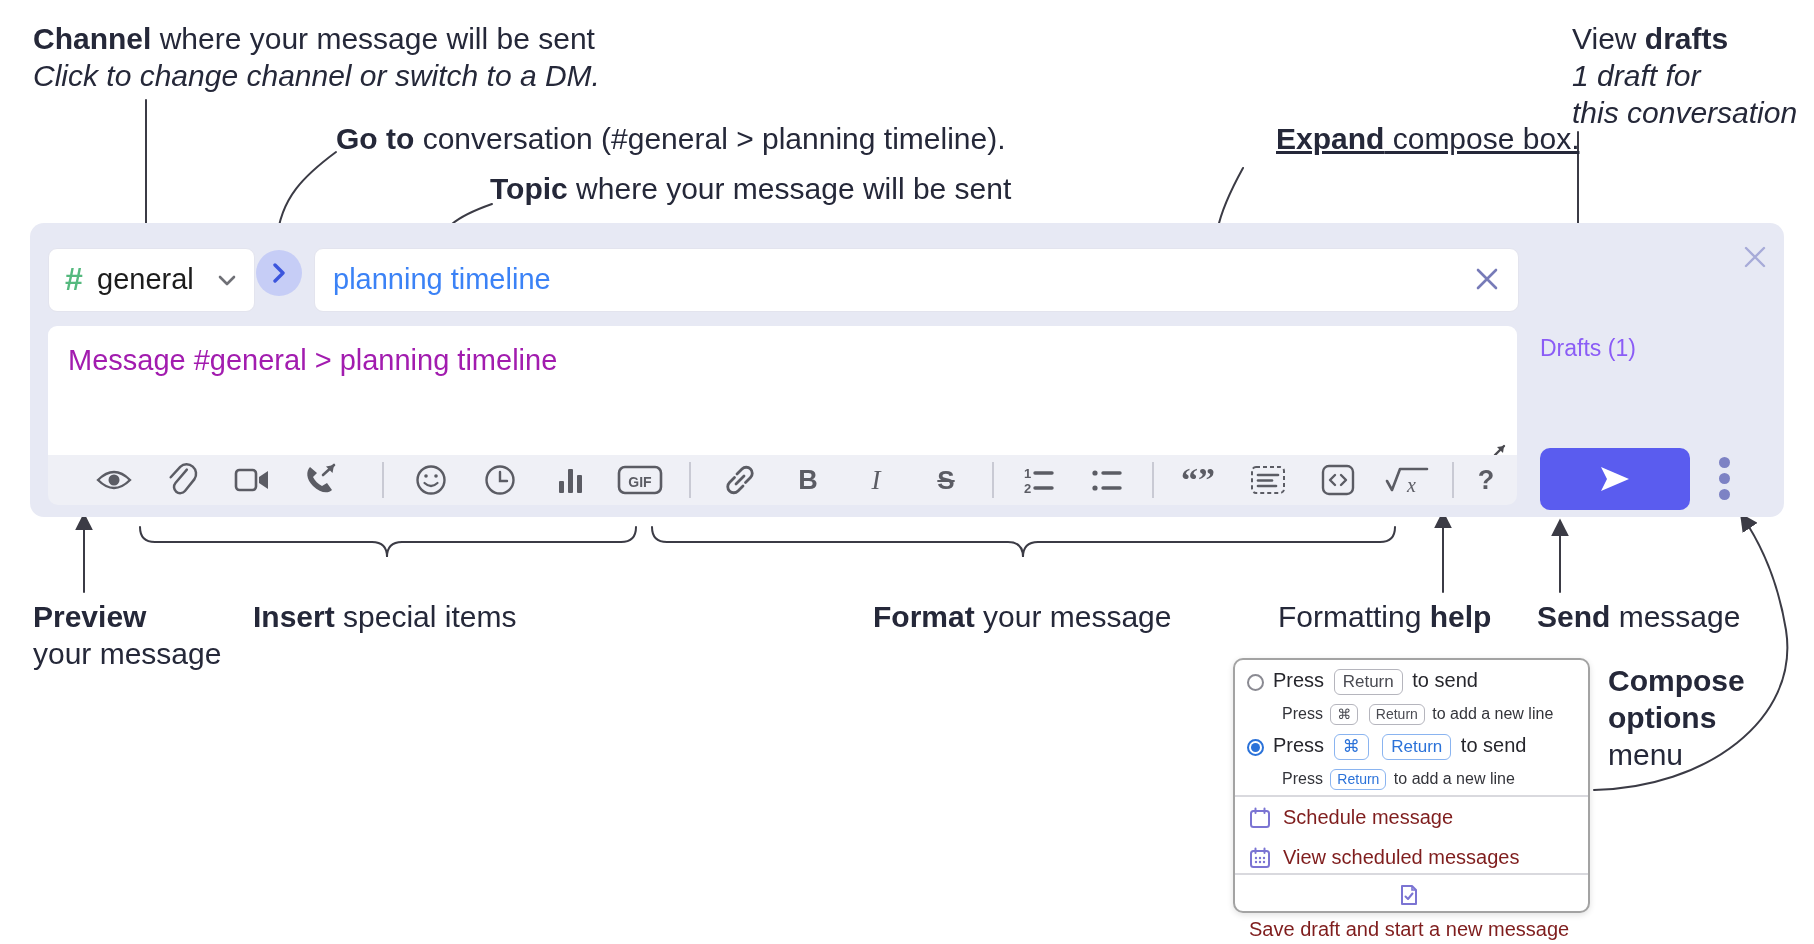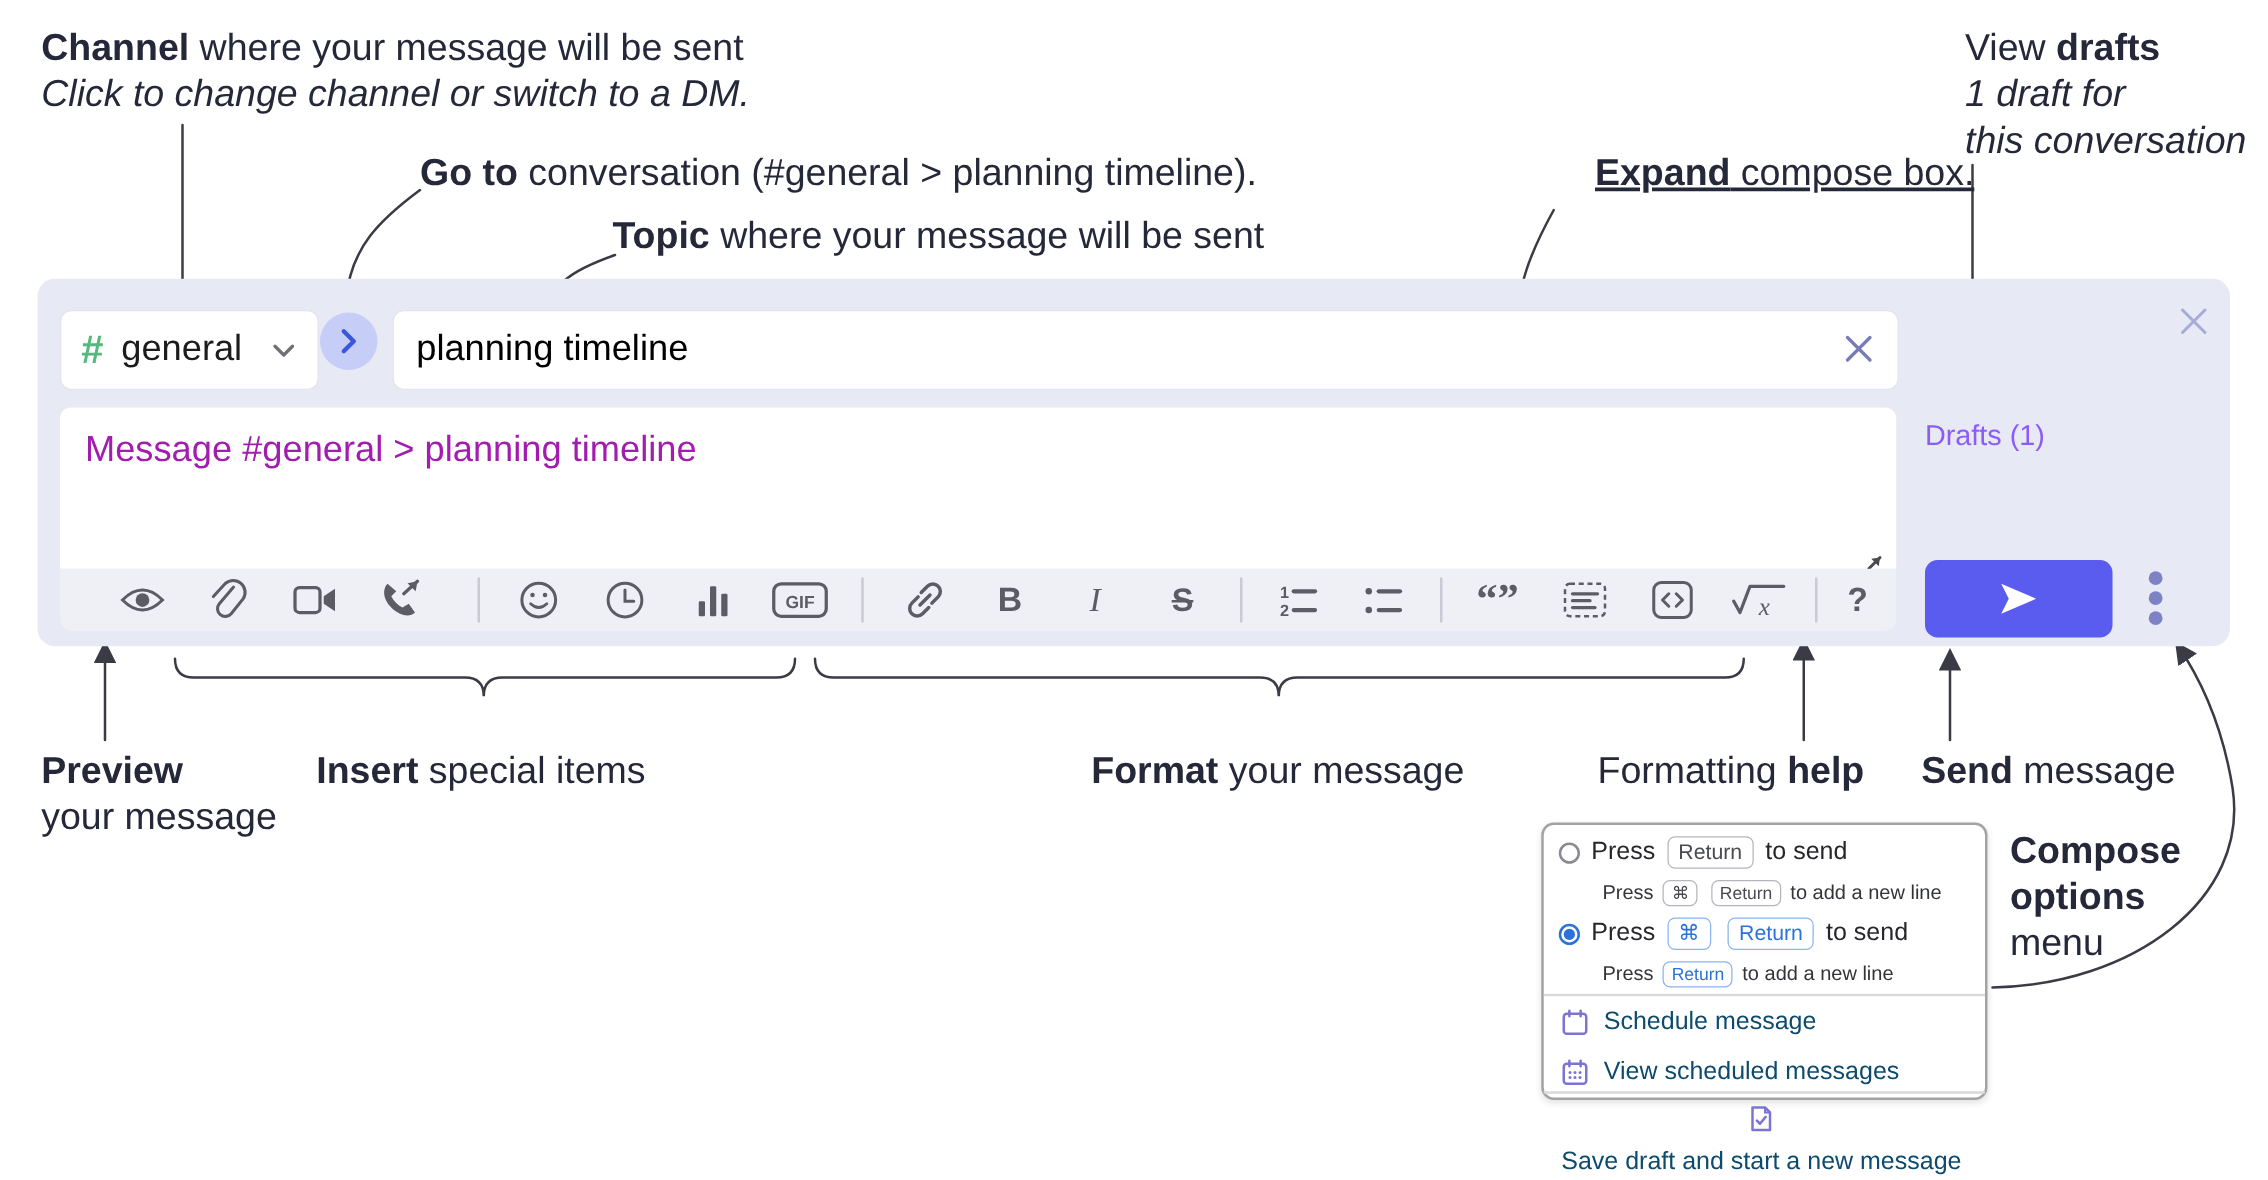--- a/index.html
+++ b/index.html
@@ -13,21 +13,21 @@
   .compose{left:30px;top:223px;width:1754px;height:294px;background:#e7e9f4;
            border-radius:14px;}
   .pill{position:absolute;background:#fff;border-radius:9px;}
   .channel-pill{left:18px;top:25px;width:205px;height:62px;border:1px solid #e3e4ee;}
   .hash{position:absolute;left:16px;top:12px;font-size:32px;font-weight:700;color:#55b97e;}
   .chan-name{position:absolute;left:48px;top:14px;font-size:29px;color:#1c1c1c;}
   .chevron-down{position:absolute;right:18px;top:26px;}
   .goto-circle{position:absolute;left:226px;top:27px;width:46px;height:46px;border-radius:50%;
                background:#c6cdf6;display:flex;align-items:center;justify-content:center;}
   .topic-input{left:284px;top:25px;width:1203px;height:62px;border:1px solid #e3e4ee;}
-  .topic-text{position:absolute;left:18px;top:14px;font-size:29px;color:#000000;}
+  .topic-text{position:absolute;left:18px;top:14px;font-size:29px;color:#3b82f6;}
   .msgarea{position:absolute;left:18px;top:103px;width:1469px;height:129px;background:#fff;
            border-radius:9px 9px 0 0;}
   .placeholder{position:absolute;left:20px;top:18px;font-size:29px;color:#a21caf;}
   .toolbar{position:absolute;left:18px;top:232px;width:1469px;height:50px;background:#eff0f6;
            border-radius:0 0 10px 10px;}
   .tool{position:absolute;top:4px;width:40px;height:42px;display:flex;align-items:center;
         justify-content:center;color:#5b5c64;}
   .tooldiv{position:absolute;top:7px;width:2px;height:36px;background:#c9cad4;}
   .glyph-b{font-size:27px;font-weight:700;}
   .glyph-i{font-size:27px;font-style:italic;font-family:"Liberation Serif",serif;}
@@ -36,35 +36,35 @@
   .glyph-help{font-size:27px;font-weight:600;}
   .drafts{position:absolute;left:1510px;top:112px;font-size:23px;color:#8b5cf6;}
   .sendbtn{position:absolute;left:1510px;top:225px;width:150px;height:62px;background:#5a5cef;
            border-radius:10px;display:flex;align-items:center;justify-content:center;}
   .dots{position:absolute;left:1688px;top:232px;width:14px;height:48px;}
   .dots span{position:absolute;left:1px;width:11px;height:11px;border-radius:50%;background:#7d82c4;}
   .closex{position:absolute;left:1712px;top:21px;width:26px;height:26px;}
   .expand-ic{position:absolute;left:1430px;top:116px;width:30px;height:30px;}
   .clearx{position:absolute;right:18px;top:17px;width:26px;height:26px;}
   
-  .popup{left:1233px;top:658px;width:357px;height:222px;background:#fff;border:2px solid #a3a3a3;
+  .popup{left:1233px;top:658px;width:357px;height:255px;background:#fff;border:2px solid #a3a3a3;
          border-radius:10px;box-shadow:0 2px 6px rgba(0,0,0,.12);box-sizing:border-box;
          font-size:20px;color:#26262c;}
   .optrow{position:absolute;left:12px;display:flex;align-items:center;gap:9px;}
   .radio{width:17px;height:17px;border:2px solid #8a8a92;border-radius:50%;box-sizing:border-box;
          flex:0 0 auto;display:flex;align-items:center;justify-content:center;}
   .radio.sel{border-color:#2b72d9;}
   .radio.sel i{width:9px;height:9px;border-radius:50%;background:#2b72d9;display:block;}
   .kbd{display:inline-block;border:1.5px solid #b5b5bd;border-radius:6px;color:#4a4b52;
        padding:0 8px;font-size:17px;line-height:24px;margin:0 4px;background:#fff;}
   .kbd.blue{border-color:#8ab4f0;color:#2b72d9;}
   .subline{position:absolute;left:47px;font-size:16px;color:#33343a;}
   .subline .kbd{font-size:14px;line-height:19px;padding:0 6px;margin:0 3px;}
   .pdiv{position:absolute;left:0;width:100%;height:1.5px;background:#d9d9de;}
-  .menurow{position:absolute;left:14px;display:flex;align-items:center;gap:12px;color:#0c4a6e;text-align:right;}
+  .menurow{position:absolute;left:14px;display:flex;align-items:center;gap:12px;color:#7f1d1d;text-align:right;}
   .svgicon{flex:0 0 auto;display:block;}
 </style>
 </head>
 <body>
 
 <div class="stage">
 
   <svg class="abs" width="1814" height="944" viewBox="0 0 1814 944" style="left:0;top:0;pointer-events:none;">
     <defs>
       <marker id="arr" viewBox="0 0 10 10" refX="8" refY="5" markerWidth="9" markerHeight="9" orient="auto-start-reverse">

